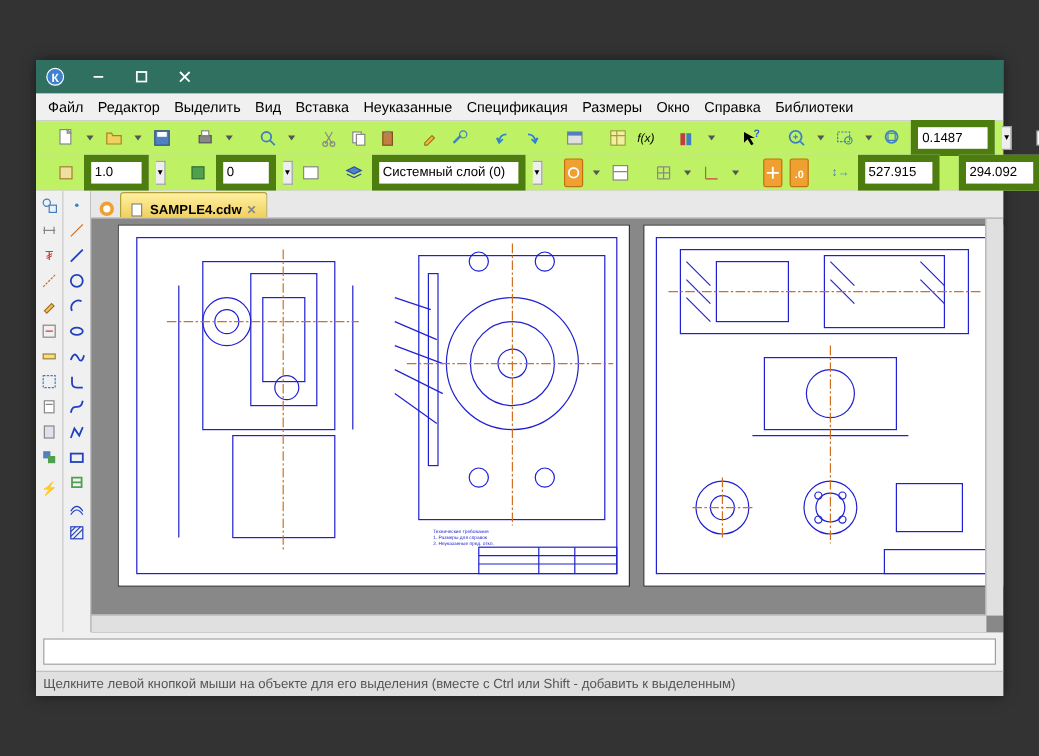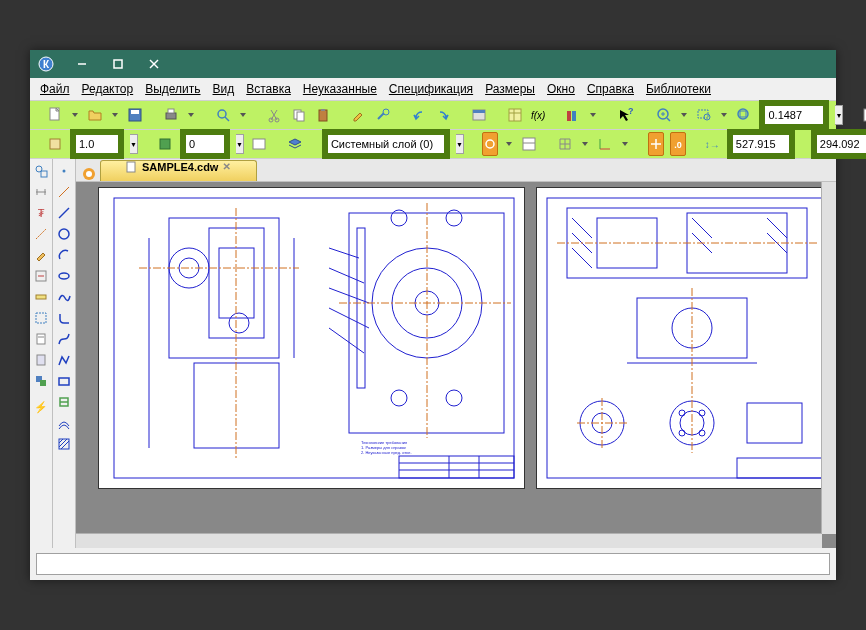--- a/index.html
+++ b/index.html
@@ -3,34 +3,34 @@
 <meta charset="utf-8">
 <style>
 html,body{margin:0;padding:0;font-family:Tahoma,Arial,sans-serif;font-size:11px;background:#333;width:866px;height:630px;overflow:hidden}
 .window{position:absolute;left:30px;top:50px;width:806px;height:530px;background:#f0f0f0;display:flex;flex-direction:column;box-shadow:0 0 10px rgba(0,0,0,.5)}
 .titlebar{height:28px;background:#307060;color:#fff;display:flex;align-items:center;padding:0 8px;font-size:12px}
 .titlebar .app-icon{width:16px;height:16px;margin-right:6px}
 .titlebar .title{flex:1;white-space:nowrap;overflow:hidden}
 .titlebar .winbtn{width:44px;height:28px;display:flex;align-items:center;justify-content:center;margin-right:-8px}
 .menubar{height:22px;background:#f0f0f0;display:flex;align-items:center;padding:0 4px;border-bottom:1px solid #d0d0d0;font-size:12px}
 .menubar .item{padding:2px 6px;cursor:default}
-.menubar .item .ul{text-decoration:underline}
+.menubar .item .ul{}
 .toolbar{height:28px;background:#bef264;display:flex;align-items:center;padding:0 16px;border-bottom:1px solid #d0d0d0;gap:6px}
 .toolbar .sep{width:1px;height:20px;background:#ccc;margin:0 3px}
 .tbtn{width:22px;height:22px;display:flex;align-items:center;justify-content:center;border:1px solid transparent;border-radius:2px}
 .tbtn.orange{background:#f0a030;border-color:#c07010}
 .tinput{height:18px;border:6px solid #4d7c0f;background:#fff;padding:0 3px;font-size:11px}
 .dropdown-arrow{width:14px;height:18px;border:1px solid #a0a0a0;border-left:none;background:#eee;display:flex;align-items:center;justify-content:center;font-size:7px}
 .main-area{flex:1;display:flex;min-height:0}
 .left-tool-col{width:22px;background:#f0f0f0;border-right:1px solid #c0c0c0;display:flex;flex-direction:column;gap:1px;padding:2px 0;align-items:center}
 .left-tool-col .tbtn{width:18px;height:18px}
 .left-tool-col .grp-sep{height:4px}
 .doc-area{flex:1;display:flex;flex-direction:column;min-width:0}
 .tab-strip{height:22px;background:#e8e8e8;display:flex;align-items:flex-end;padding:0 6px;border-bottom:1px solid #c0c0c0}
-.tab{height:20px;background:linear-gradient(#fff0a0,#f0d060);border:1px solid #b0a040;border-bottom:none;border-radius:3px 3px 0 0;padding:0 25px;display:flex;align-items:flex-start;gap:4px;font-weight:bold;font-size:11px}
+.tab{height:20px;background:linear-gradient(#fff0a0,#f0d060);border:1px solid #b0a040;border-bottom:none;border-radius:3px 3px 0 0;padding:0 8px;display:flex;align-items:flex-end;gap:4px;font-weight:bold;font-size:11px}
 .tab .close{font-size:10px;color:#888;cursor:pointer}
 .tab-strip .start-ico{width:14px;height:14px;margin-right:4px}
 .canvas{flex:1;background:#888;position:relative;overflow:hidden}
 .paper{position:absolute;background:#fff;border:1px solid #333}
 .drawing{position:absolute;stroke:#2020d0;stroke-width:1;fill:none}
 .drawing.center{stroke:#d07020;stroke-dasharray:8 2 2 2}
 .status-input{height:26px;background:#f0f0f0;padding:3px 6px;display:flex;align-items:center}
 .status-input input{flex:1;height:18px;border:1px solid #a0a0a0;background:#fff}
 .statusbar{height:20px;background:#e0e0e0;border-top:1px solid #c0c0c0;display:flex;align-items:center;padding:0 6px;font-size:11px;color:#555;white-space:nowrap;overflow:hidden}
 svg{display:block}
@@ -282,21 +282,21 @@
           <rect x="2" y="3" width="12" height="10" fill="#fff" stroke="#888"></rect>
         </svg>
       </div>
     <div class="sep"></div>
     <div class="tbtn">
         <svg width="16" height="16">
           <path d="M8 3 L14 6 L8 9 L2 6 Z" fill="#5080d0" stroke="#305090"></path>
           <path d="M2 9 L8 12 L14 9" fill="none" stroke="#305090"></path>
         </svg>
       </div>
-    <input class="tinput" style="width: 110px; margin-left: 12px;" value="Системный слой (0)">
+    <input class="tinput" style="width: 110px;" value="Системный слой (0)">
     <div class="dropdown-arrow">▼</div>
     <div class="sep"></div>
     <div class="tbtn orange">
         <svg width="14" height="14">
           <circle cx="7" cy="7" r="4" fill="none" stroke="#fff" stroke-width="1.5"></circle>
         </svg>
       </div>
     <div class="tbtn" style="width:10px">
         <svg width="8" height="8">
           <path d="M1 2 L7 2 L4 6 Z" fill="#555"></path>
@@ -625,13 +625,16 @@
         <div class="scroll-h"></div>
         <div class="scroll-v"></div>
       </div>
     </div>
   </div>
 
   <div class="status-input">
     <input style="">
   </div>
 
+  <div class="statusbar">
+    <span>Щелкните левой кнопкой мыши на объекте для его выделения (вместе с Ctrl или Shift - добавить к выделенным)</span>
+  </div>
 </div>
 
 </body></html>

